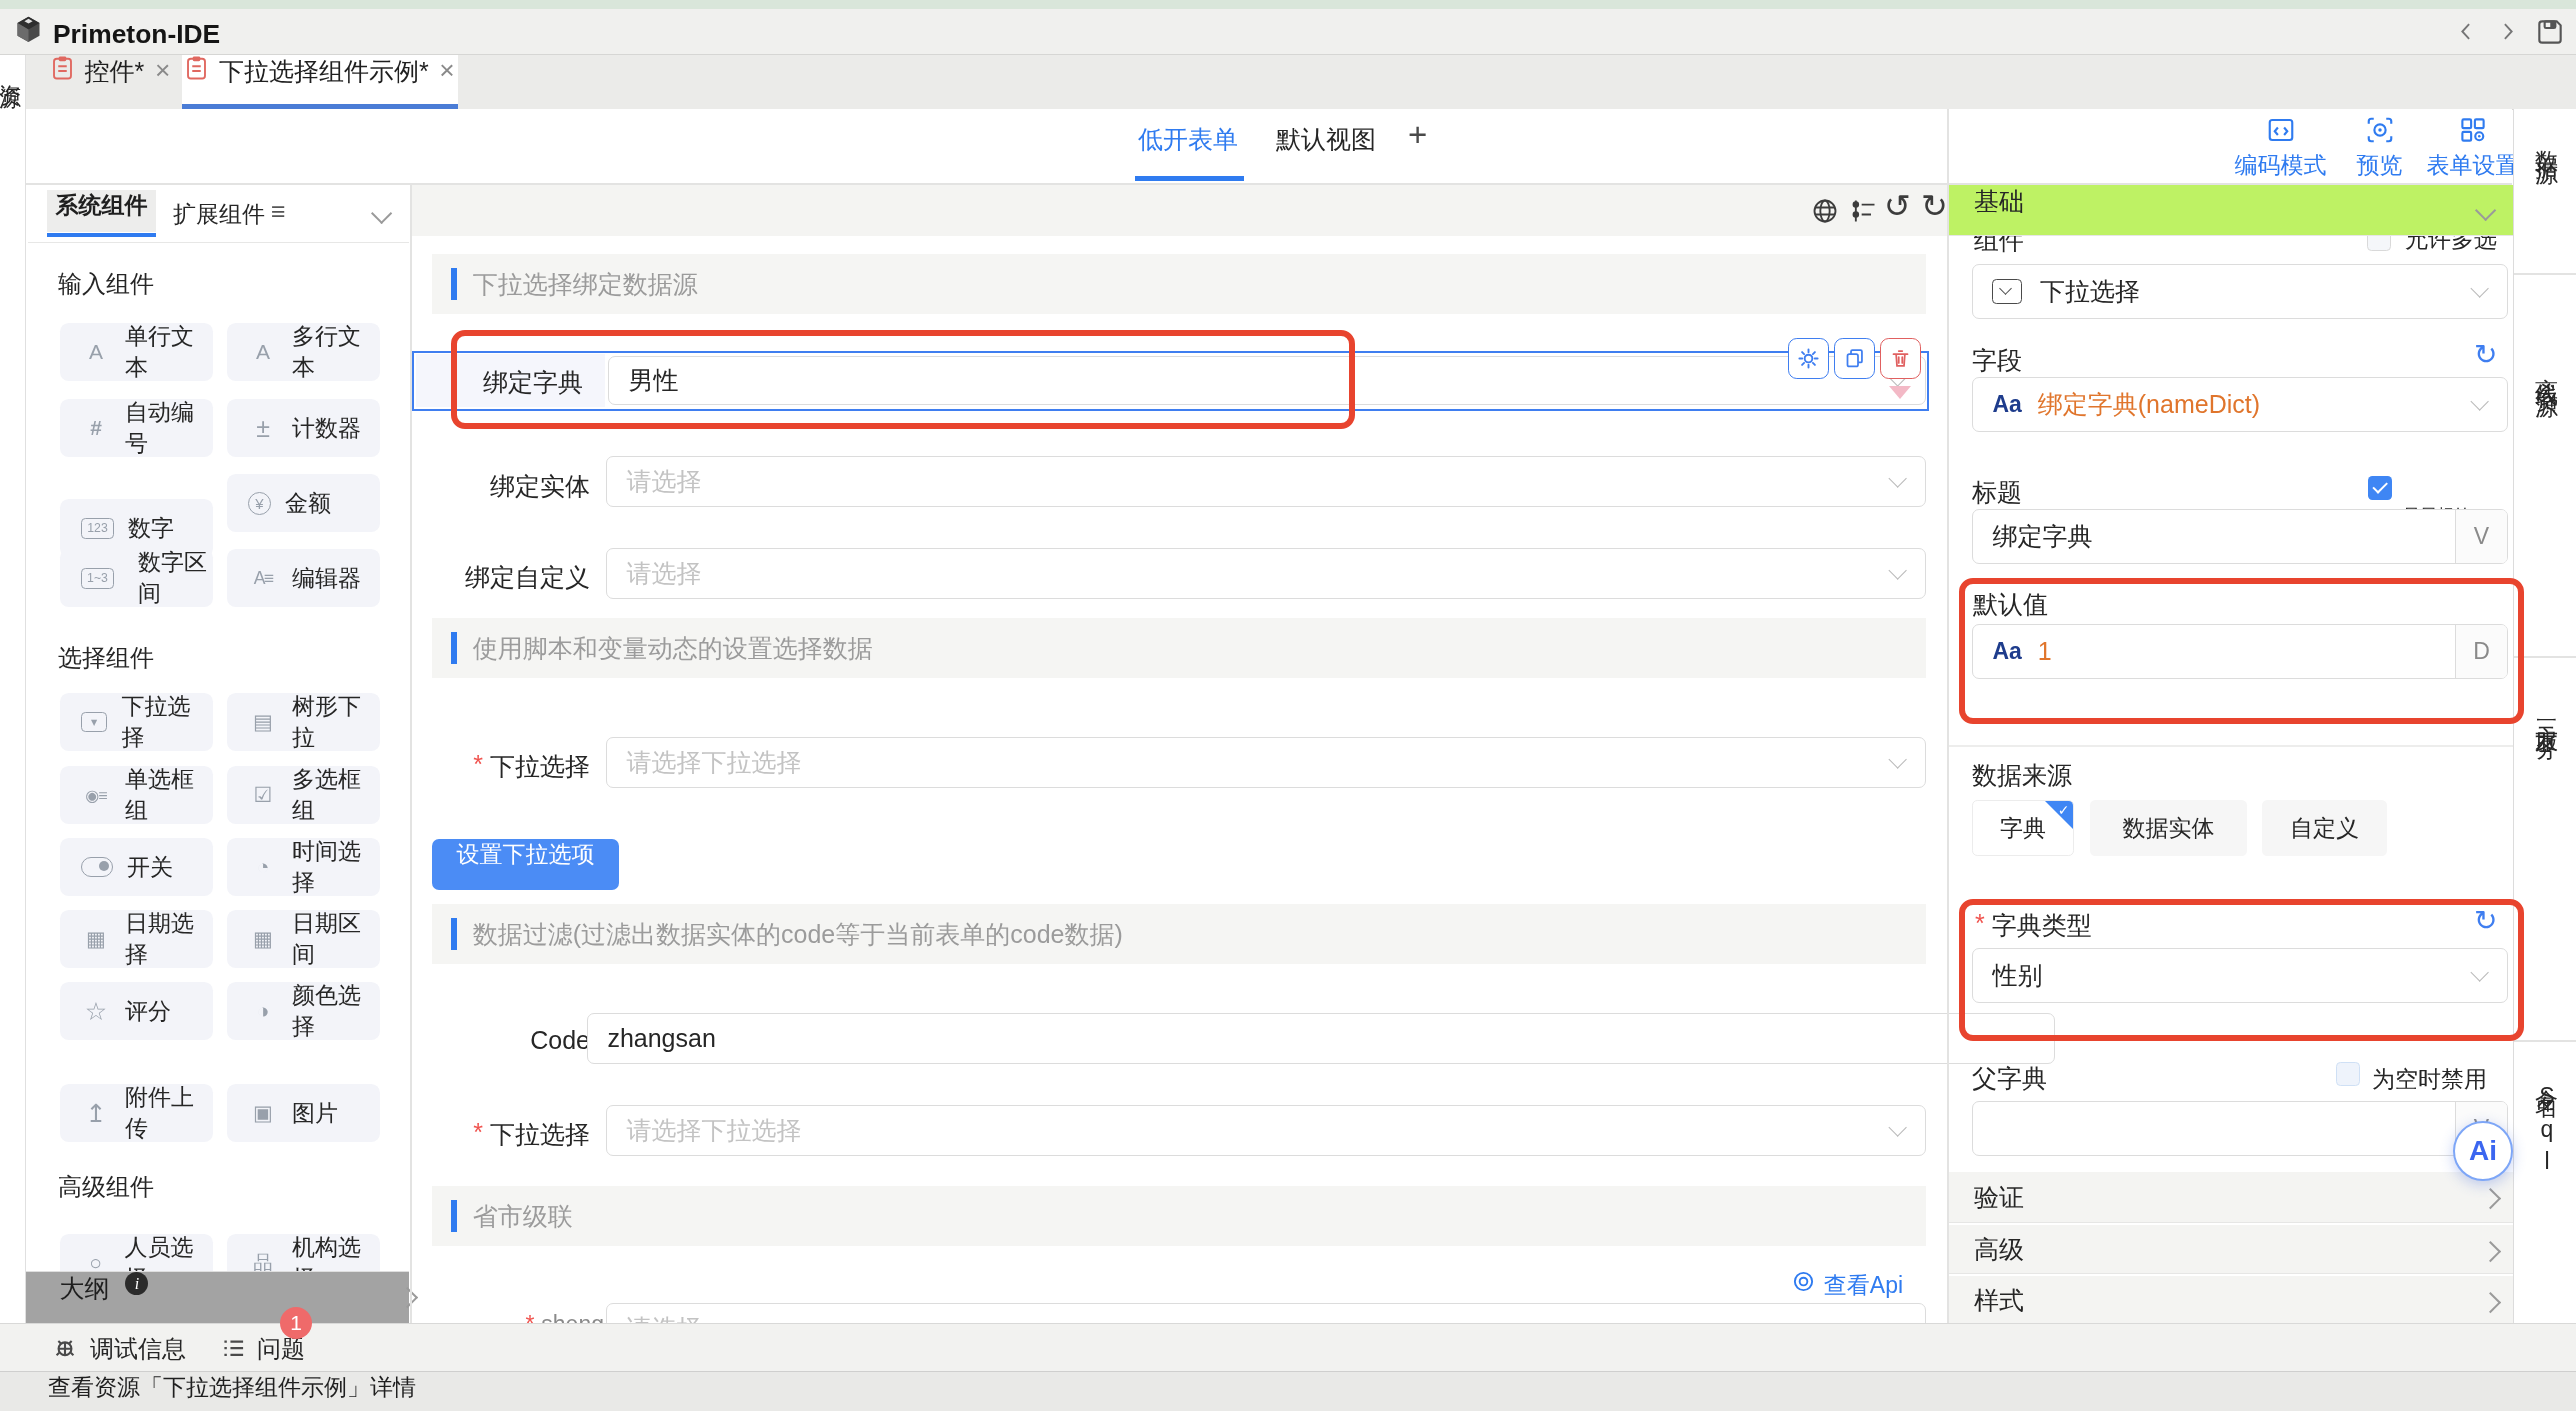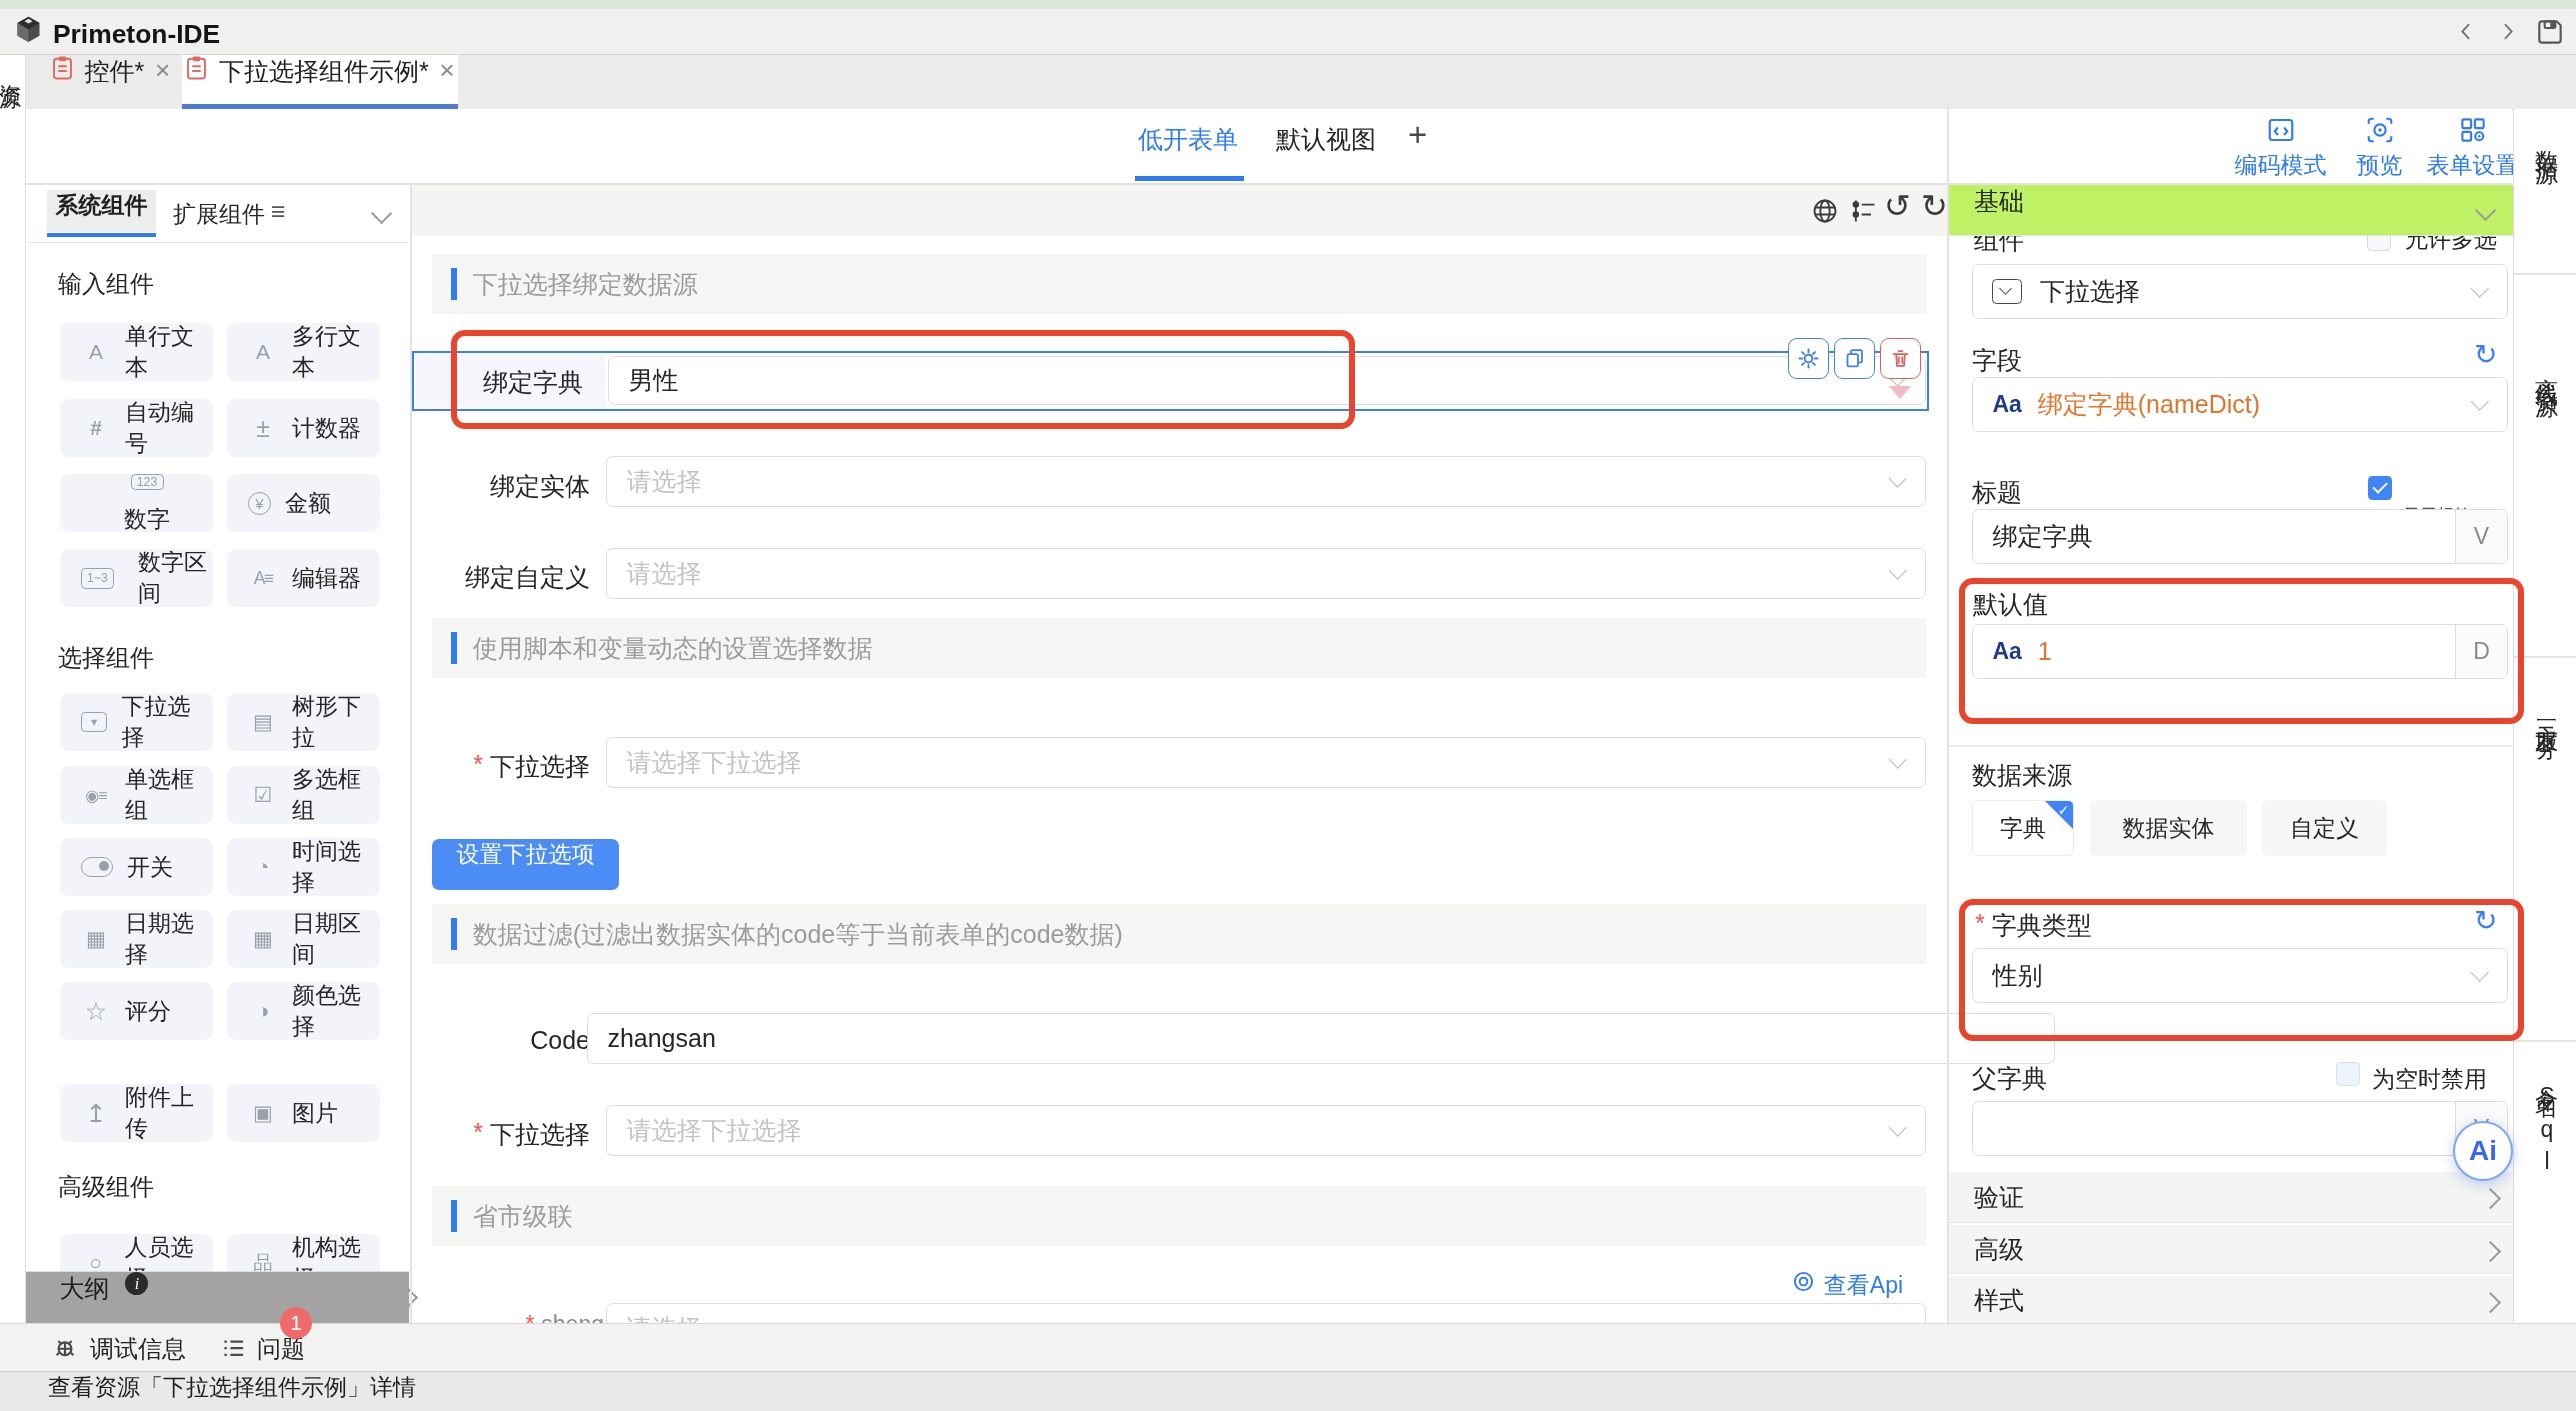--- a/index.html
+++ b/index.html
@@ -221,21 +221,21 @@
       <span class="clabel">多行文本</span>
     </div>
   <div class="comp" style="left:60px;top:399px;">
       <span class="cicon" data-icon="autonumber"></span>
       <span class="clabel">自动编号</span>
     </div>
   <div class="comp" style="left:227px;top:399px;">
       <span class="cicon" data-icon="counter"></span>
       <span class="clabel">计数器</span>
     </div>
-  <div class="comp" style="left:60px;top:474px;flex-direction:column;">
+  <div class="comp" style="left:60px;top:499px;">
       <span class="cicon" data-icon="number"></span>
       <span class="clabel">数字</span>
     </div>
   <div class="comp" style="left:227px;top:474px;">
       <span class="cicon" data-icon="money"></span>
       <span class="clabel">金额</span>
     </div>
   <div class="comp" style="left:60px;top:549px;gap:24px;">
       <span class="cicon" data-icon="range"></span>
       <span class="clabel">数字区间</span>

